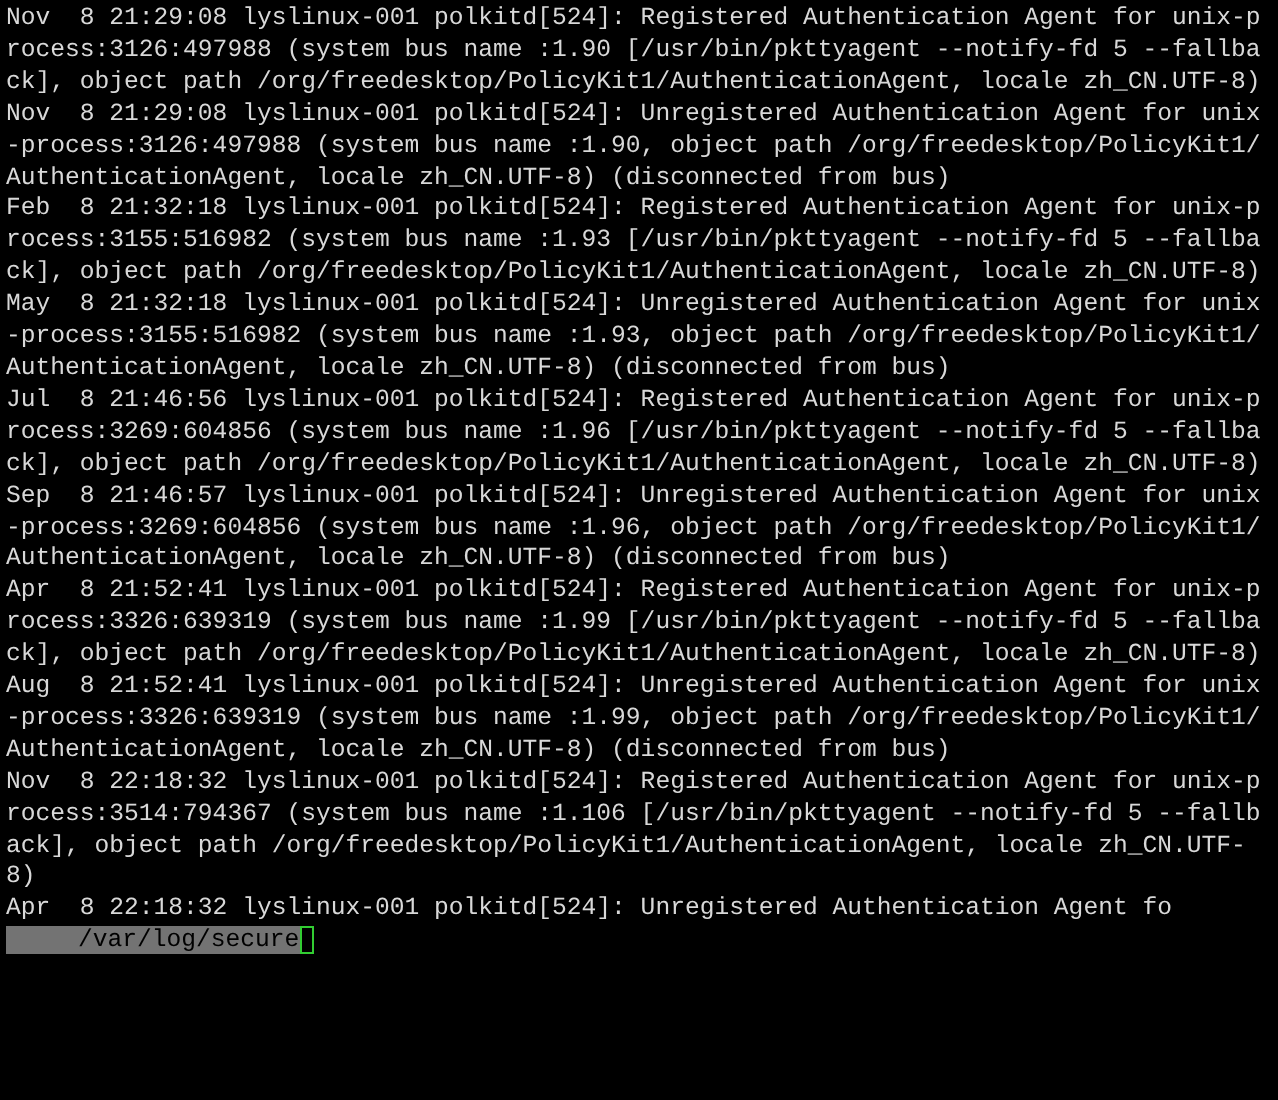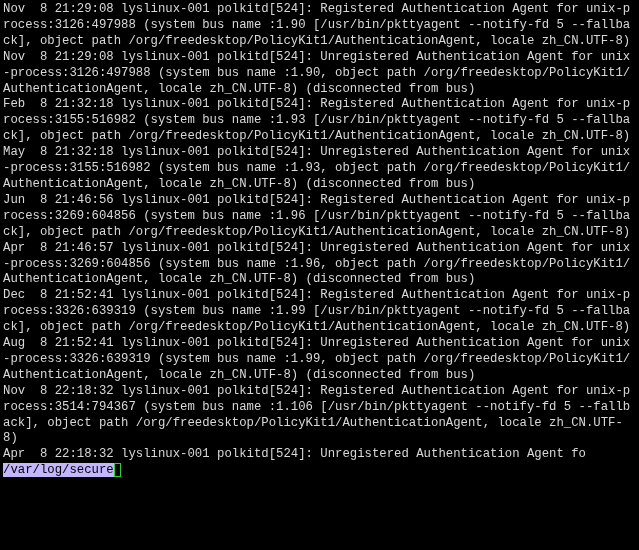--- a/index.html
+++ b/index.html
@@ -16,40 +16,41 @@
     line-height: 15.9px;
     letter-spacing: 0px;
     color: #d8d8d8;
     white-space: pre-wrap;
     word-break: break-all;
     padding: 2px 3px;
     width: 633px;
     box-sizing: content-box;
   }
   .statusline {
-    background: #c4b5fd;
+    background: #737373;
     color: #000;
     display: inline;
+    padding-left: 36px;
   }
   .cursor {
     display: inline-block;
     width: 7px;
     height: 14px;
     border: 1px solid #32cd32;
     background: #000;
     vertical-align: text-bottom;
     box-sizing: border-box;
   }
 </style>
 </head>
 <body>
 
 <div class="terminal"><span>Nov  8 21:29:08 lyslinux-001 polkitd[524]: Registered Authentication Agent for unix-process:3126:497988 (system bus name :1.90 [/usr/bin/pkttyagent --notify-fd 5 --fallback], object path /org/freedesktop/PolicyKit1/AuthenticationAgent, locale zh_CN.UTF-8)</span>
 <span>Nov  8 21:29:08 lyslinux-001 polkitd[524]: Unregistered Authentication Agent for unix-process:3126:497988 (system bus name :1.90, object path /org/freedesktop/PolicyKit1/AuthenticationAgent, locale zh_CN.UTF-8) (disconnected from bus)</span>
 <span>Feb  8 21:32:18 lyslinux-001 polkitd[524]: Registered Authentication Agent for unix-process:3155:516982 (system bus name :1.93 [/usr/bin/pkttyagent --notify-fd 5 --fallback], object path /org/freedesktop/PolicyKit1/AuthenticationAgent, locale zh_CN.UTF-8)</span>
 <span>May  8 21:32:18 lyslinux-001 polkitd[524]: Unregistered Authentication Agent for unix-process:3155:516982 (system bus name :1.93, object path /org/freedesktop/PolicyKit1/AuthenticationAgent, locale zh_CN.UTF-8) (disconnected from bus)</span>
-<span>Jun  8 21:46:56 lyslinux-001 polkitd[524]: Registered Authentication Agent for unix-process:3269:604856 (system bus name :1.96 [/usr/bin/pkttyagent --notify-fd 5 --fallback], object path /org/freedesktop/PolicyKit1/AuthenticationAgent, locale zh_CN.UTF-8)</span>
-<span>Apr  8 21:46:57 lyslinux-001 polkitd[524]: Unregistered Authentication Agent for unix-process:3269:604856 (system bus name :1.96, object path /org/freedesktop/PolicyKit1/AuthenticationAgent, locale zh_CN.UTF-8) (disconnected from bus)</span>
-<span>Dec  8 21:52:41 lyslinux-001 polkitd[524]: Registered Authentication Agent for unix-process:3326:639319 (system bus name :1.99 [/usr/bin/pkttyagent --notify-fd 5 --fallback], object path /org/freedesktop/PolicyKit1/AuthenticationAgent, locale zh_CN.UTF-8)</span>
+<span>Jul  8 21:46:56 lyslinux-001 polkitd[524]: Registered Authentication Agent for unix-process:3269:604856 (system bus name :1.96 [/usr/bin/pkttyagent --notify-fd 5 --fallback], object path /org/freedesktop/PolicyKit1/AuthenticationAgent, locale zh_CN.UTF-8)</span>
+<span>Sep  8 21:46:57 lyslinux-001 polkitd[524]: Unregistered Authentication Agent for unix-process:3269:604856 (system bus name :1.96, object path /org/freedesktop/PolicyKit1/AuthenticationAgent, locale zh_CN.UTF-8) (disconnected from bus)</span>
+<span>Apr  8 21:52:41 lyslinux-001 polkitd[524]: Registered Authentication Agent for unix-process:3326:639319 (system bus name :1.99 [/usr/bin/pkttyagent --notify-fd 5 --fallback], object path /org/freedesktop/PolicyKit1/AuthenticationAgent, locale zh_CN.UTF-8)</span>
 <span>Aug  8 21:52:41 lyslinux-001 polkitd[524]: Unregistered Authentication Agent for unix-process:3326:639319 (system bus name :1.99, object path /org/freedesktop/PolicyKit1/AuthenticationAgent, locale zh_CN.UTF-8) (disconnected from bus)</span>
 <span>Nov  8 22:18:32 lyslinux-001 polkitd[524]: Registered Authentication Agent for unix-process:3514:794367 (system bus name :1.106 [/usr/bin/pkttyagent --notify-fd 5 --fallback], object path /org/freedesktop/PolicyKit1/AuthenticationAgent, locale zh_CN.UTF-8)</span>
 <span>Apr  8 22:18:32 lyslinux-001 polkitd[524]: Unregistered Authentication Agent fo</span>
 <span class="statusline">/var/log/secure</span><span class="cursor"></span></div>
 
 </body></html>

